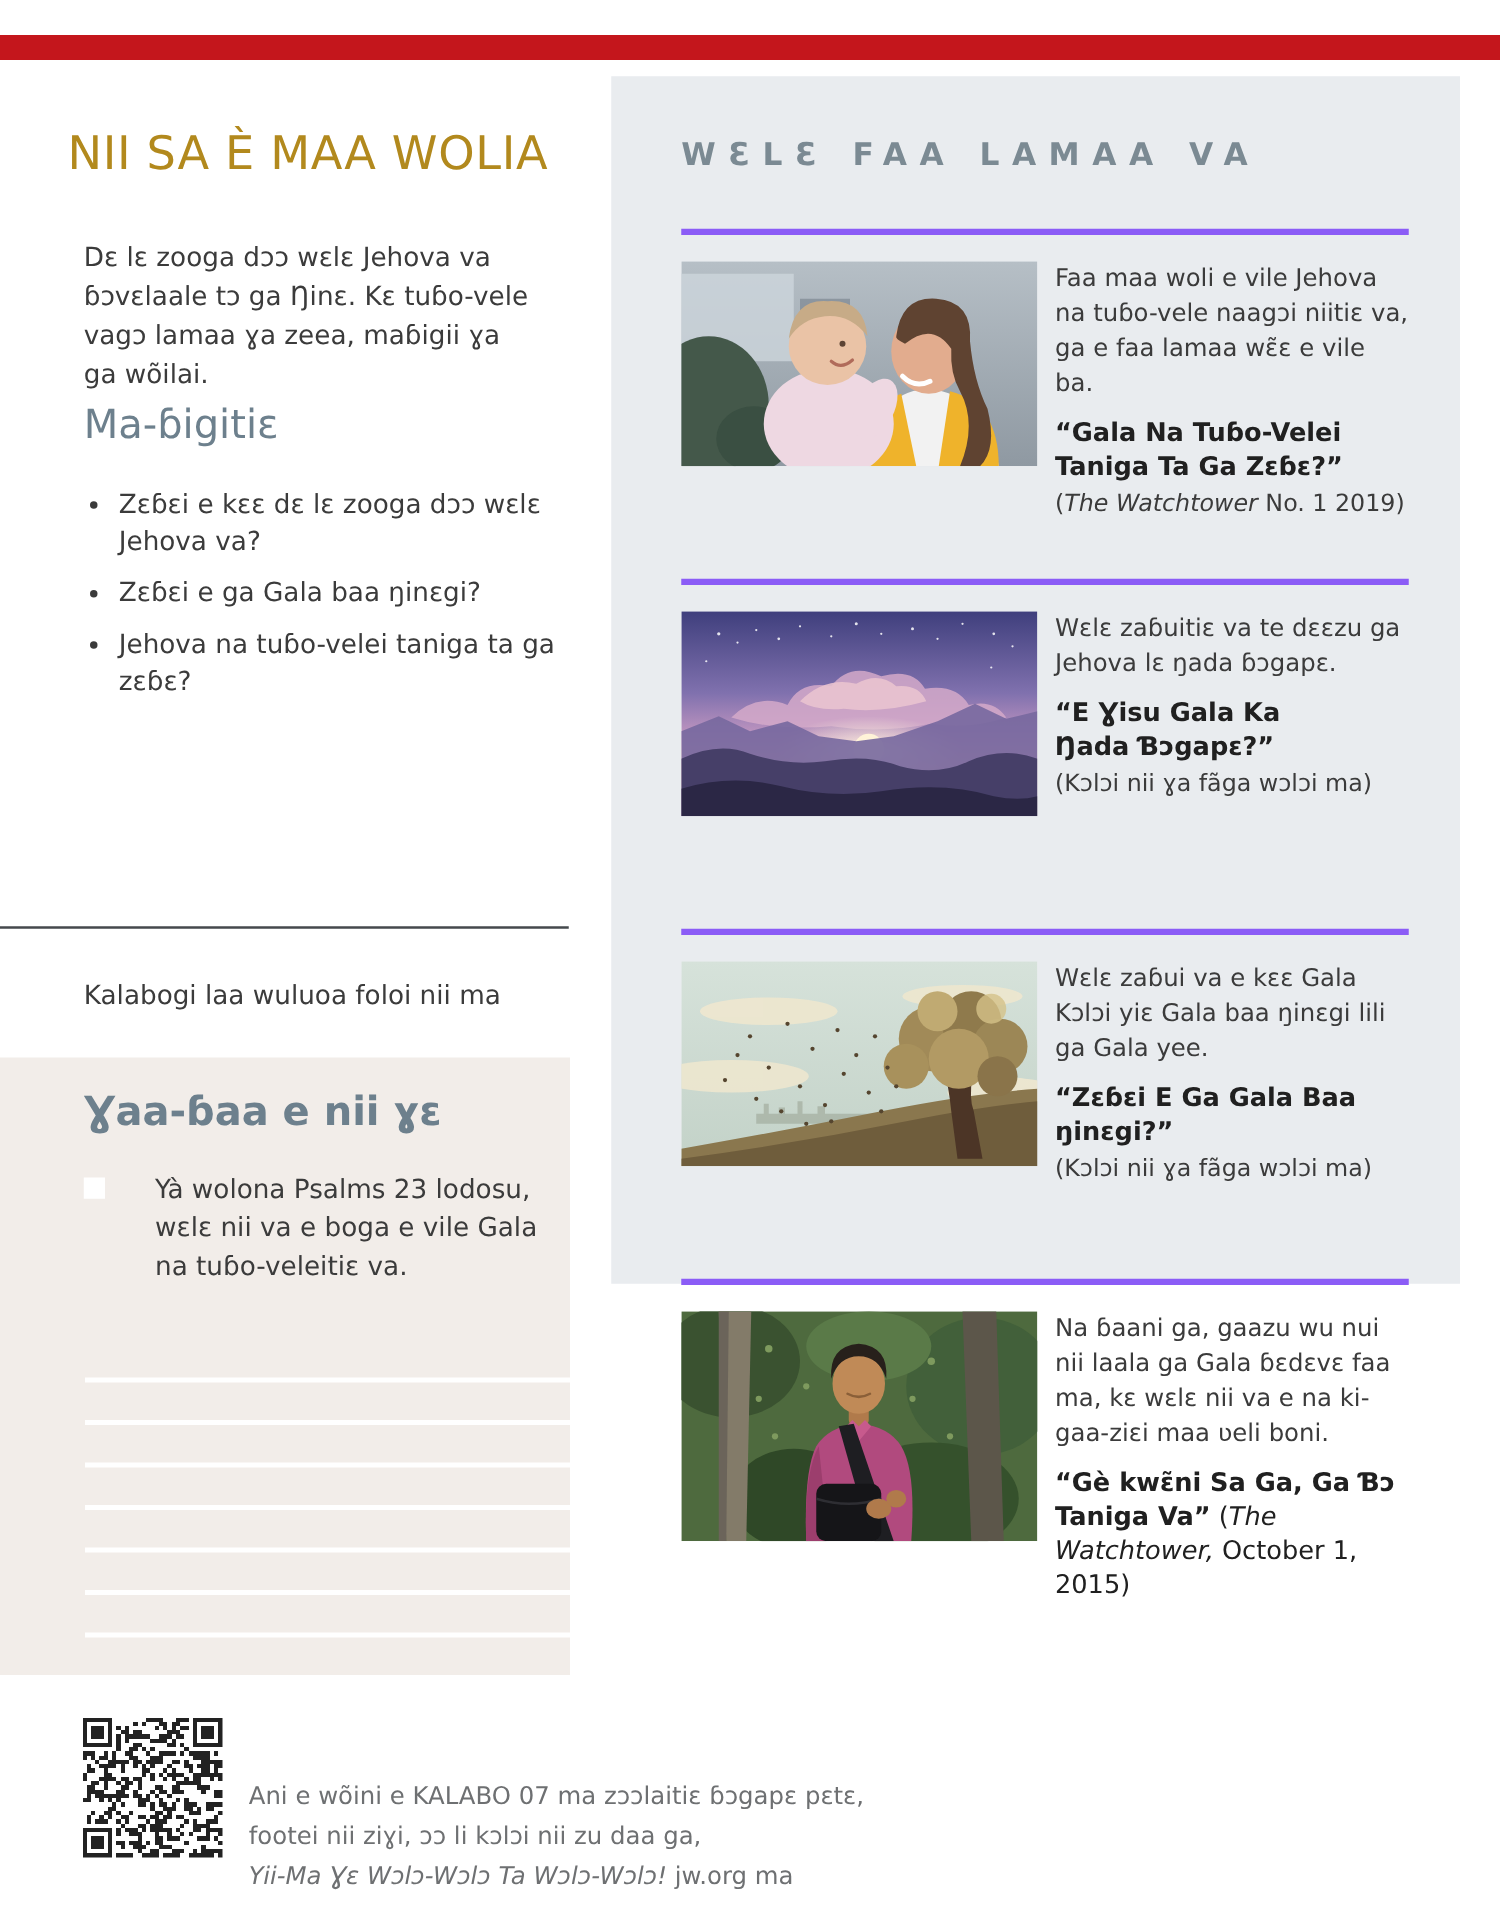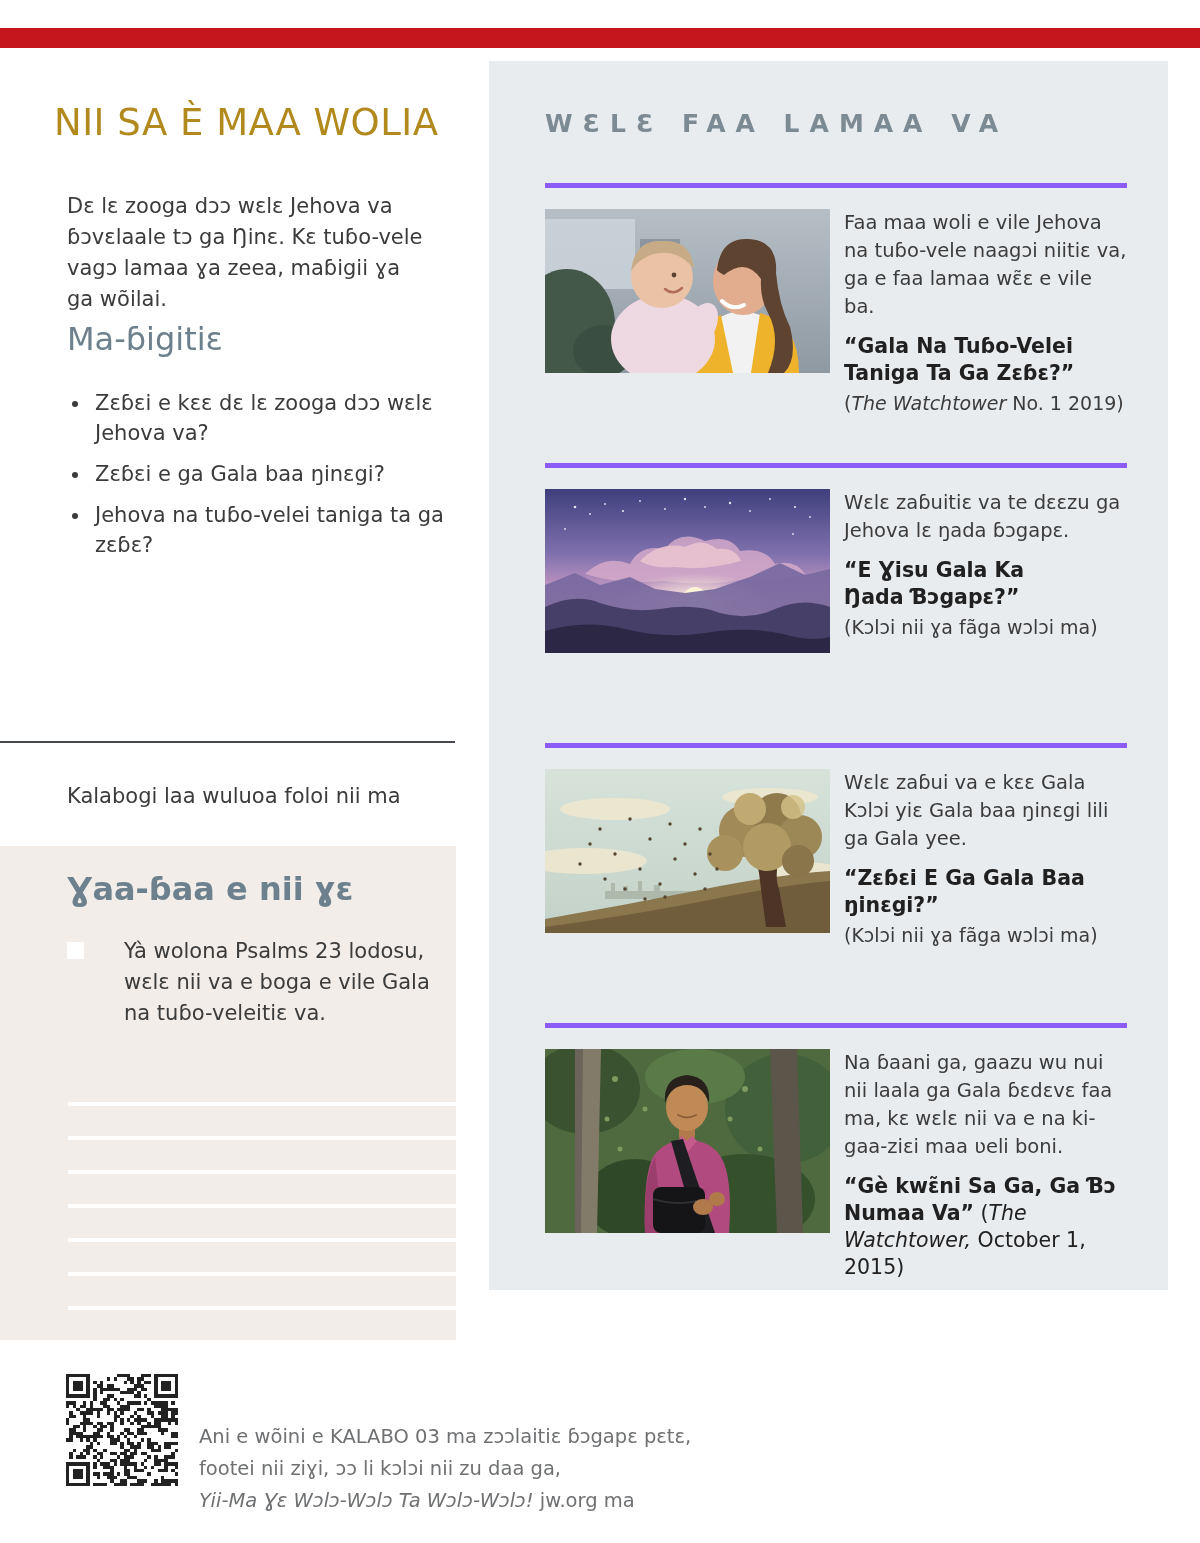--- a/index.html
+++ b/index.html
@@ -23,21 +23,21 @@
   .ws-head{position:absolute;left:67px;top:24px;margin:0;font-size:32px;font-weight:bold;
            color:var(--heading-slate,#6d808d);}
   .task{position:absolute;left:67px;display:flex;gap:18px;}
   .task .cb{width:17px;height:17px;background:#fff;flex:0 0 auto;margin-top:6px;}
   .task .txt{font-size:21px;line-height:31px;width:332px;}
   .task1{top:90px;gap:40px;}.task2{top:205px;}
   .wlines{position:absolute;left:68px;top:256px;right:0;}
   .wline{height:4px;background:#fff;margin-bottom:30px;}
 
   
-  .panel{position:absolute;left:489px;top:61px;width:679px;height:1229px;background:var(--panel-bg,#e9ecef);}
+  .panel{position:absolute;left:489px;top:61px;width:679px;height:966px;background:var(--panel-bg,#e9ecef);}
   .panel-header{position:absolute;left:56px;top:48px;margin:0;font-size:25px;font-weight:bold;
                 letter-spacing:10px;color:var(--panel-header,#7b8a93);white-space:nowrap;}
   .section{position:absolute;left:56px;width:582px;border-top:5px solid #8b5cf6;
            padding-top:21px;display:flex;gap:14px;}
   .sec1{top:122px;}.sec2{top:402px;}.sec3{top:682px;}.sec4{top:962px;}
   .photo{flex:0 0 285px;height:164px;overflow:hidden;}
   .sec4 .photo{height:184px;}
   .photo svg{display:block;width:100%;height:100%;}
   .sec-text{flex:1;min-width:0;}
   .sec-body{margin:0 0 12px;font-size:19.5px;line-height:28px;}
@@ -272,21 +272,21 @@
           <path d="M126 92 L138 90 L170 184 L152 184 Z" fill="#1e1e22"></path>
           <rect x="108" y="138" width="52" height="46" rx="8" fill="#151518"></rect>
           <path d="M108 150 Q134 158 160 150" stroke="#2e2e33" stroke-width="2" fill="none"></path>
           <ellipse cx="158" cy="158" rx="10" ry="8" fill="#b07a4b"></ellipse>
           <ellipse cx="172" cy="150" rx="8" ry="7" fill="#b07a4b"></ellipse>
         </svg>
       </div>
       <div class="sec-text">
         <p class="sec-body">Na ɓaani ga, gaazu wu nui nii laala ga Gala ɓɛdɛvɛ faa ma, kɛ wɛlɛ nii va e na ki-gaa-ziɛi maa ʋeli boni.</p>
         <div class="sec-title"><b>“Gè kwɛ̃ni Sa Ga, Ga Ɓɔ
-Numaa Va”</b><span> (</span><i>The Watchtower,</i><span> October 1, 2015)</span></div>
+Taniga Va”</b><span> (</span><i>The Watchtower,</i><span> October 1, 2015)</span></div>
       </div>
     </div>
   </div>
 
   <div class="qr">
     <svg viewBox="0 0 33 33">
       <rect width="33" height="33" fill="#ffffff"></rect>
       <g fill="#222222">
         <rect x="0" y="0" width="7" height="7"></rect>
           <rect x="26" y="0" width="7" height="7"></rect>
@@ -299,18 +299,18 @@
       </g>
       <g fill="#222222">
         <rect x="2" y="2" width="3" height="3"></rect>
           <rect x="28" y="2" width="3" height="3"></rect>
           <rect x="2" y="28" width="3" height="3"></rect>
       </g>
       <path class="qr-cells" fill="#222222" d="M15 0h1v1h-1zM16 0h1v1h-1zM17 0h1v1h-1zM18 0h1v1h-1zM22 0h1v1h-1zM23 0h1v1h-1zM24 0h1v1h-1zM12 1h1v1h-1zM14 1h1v1h-1zM18 1h1v1h-1zM19 1h1v1h-1zM21 1h1v1h-1zM22 1h1v1h-1zM8 2h1v1h-1zM10 2h1v1h-1zM17 2h1v1h-1zM19 2h1v1h-1zM21 2h1v1h-1zM23 2h1v1h-1zM24 2h1v1h-1zM9 3h1v1h-1zM10 3h1v1h-1zM12 3h1v1h-1zM13 3h1v1h-1zM20 3h1v1h-1zM21 3h1v1h-1zM22 3h1v1h-1zM8 4h1v1h-1zM10 4h1v1h-1zM11 4h1v1h-1zM12 4h1v1h-1zM13 4h1v1h-1zM14 4h1v1h-1zM15 4h1v1h-1zM18 4h1v1h-1zM19 4h1v1h-1zM20 4h1v1h-1zM22 4h1v1h-1zM23 4h1v1h-1zM8 5h1v1h-1zM10 5h1v1h-1zM16 5h1v1h-1zM17 5h1v1h-1zM18 5h1v1h-1zM19 5h1v1h-1zM21 5h1v1h-1zM8 6h1v1h-1zM12 6h1v1h-1zM13 6h1v1h-1zM20 6h1v1h-1zM21 6h1v1h-1zM23 6h1v1h-1zM8 7h1v1h-1zM11 7h1v1h-1zM12 7h1v1h-1zM14 7h1v1h-1zM16 7h1v1h-1zM24 7h1v1h-1zM0 8h1v1h-1zM1 8h1v1h-1zM2 8h1v1h-1zM5 8h1v1h-1zM7 8h1v1h-1zM10 8h1v1h-1zM11 8h1v1h-1zM15 8h1v1h-1zM18 8h1v1h-1zM19 8h1v1h-1zM20 8h1v1h-1zM21 8h1v1h-1zM23 8h1v1h-1zM25 8h1v1h-1zM26 8h1v1h-1zM27 8h1v1h-1zM28 8h1v1h-1zM29 8h1v1h-1zM31 8h1v1h-1zM0 9h1v1h-1zM2 9h1v1h-1zM4 9h1v1h-1zM5 9h1v1h-1zM7 9h1v1h-1zM11 9h1v1h-1zM12 9h1v1h-1zM16 9h1v1h-1zM17 9h1v1h-1zM18 9h1v1h-1zM26 9h1v1h-1zM27 9h1v1h-1zM28 9h1v1h-1zM29 9h1v1h-1zM3 10h1v1h-1zM6 10h1v1h-1zM7 10h1v1h-1zM8 10h1v1h-1zM9 10h1v1h-1zM10 10h1v1h-1zM12 10h1v1h-1zM13 10h1v1h-1zM15 10h1v1h-1zM16 10h1v1h-1zM17 10h1v1h-1zM18 10h1v1h-1zM21 10h1v1h-1zM22 10h1v1h-1zM24 10h1v1h-1zM28 10h1v1h-1zM29 10h1v1h-1zM30 10h1v1h-1zM31 10h1v1h-1zM32 10h1v1h-1zM1 11h1v1h-1zM4 11h1v1h-1zM5 11h1v1h-1zM6 11h1v1h-1zM7 11h1v1h-1zM9 11h1v1h-1zM12 11h1v1h-1zM14 11h1v1h-1zM16 11h1v1h-1zM20 11h1v1h-1zM24 11h1v1h-1zM25 11h1v1h-1zM27 11h1v1h-1zM28 11h1v1h-1zM29 11h1v1h-1zM31 11h1v1h-1zM32 11h1v1h-1zM1 12h1v1h-1zM2 12h1v1h-1zM5 12h1v1h-1zM9 12h1v1h-1zM14 12h1v1h-1zM15 12h1v1h-1zM19 12h1v1h-1zM21 12h1v1h-1zM25 12h1v1h-1zM28 12h1v1h-1zM29 12h1v1h-1zM31 12h1v1h-1zM0 13h1v1h-1zM5 13h1v1h-1zM6 13h1v1h-1zM14 13h1v1h-1zM16 13h1v1h-1zM18 13h1v1h-1zM20 13h1v1h-1zM21 13h1v1h-1zM22 13h1v1h-1zM23 13h1v1h-1zM26 13h1v1h-1zM27 13h1v1h-1zM28 13h1v1h-1zM29 13h1v1h-1zM30 13h1v1h-1zM31 13h1v1h-1zM32 13h1v1h-1zM0 14h1v1h-1zM4 14h1v1h-1zM5 14h1v1h-1zM6 14h1v1h-1zM7 14h1v1h-1zM9 14h1v1h-1zM10 14h1v1h-1zM12 14h1v1h-1zM13 14h1v1h-1zM16 14h1v1h-1zM19 14h1v1h-1zM21 14h1v1h-1zM24 14h1v1h-1zM26 14h1v1h-1zM27 14h1v1h-1zM30 14h1v1h-1zM32 14h1v1h-1zM2 15h1v1h-1zM3 15h1v1h-1zM5 15h1v1h-1zM8 15h1v1h-1zM10 15h1v1h-1zM11 15h1v1h-1zM13 15h1v1h-1zM22 15h1v1h-1zM23 15h1v1h-1zM24 15h1v1h-1zM25 15h1v1h-1zM26 15h1v1h-1zM27 15h1v1h-1zM1 16h1v1h-1zM2 16h1v1h-1zM5 16h1v1h-1zM9 16h1v1h-1zM10 16h1v1h-1zM13 16h1v1h-1zM17 16h1v1h-1zM18 16h1v1h-1zM21 16h1v1h-1zM22 16h1v1h-1zM27 16h1v1h-1zM28 16h1v1h-1zM29 16h1v1h-1zM1 17h1v1h-1zM2 17h1v1h-1zM3 17h1v1h-1zM4 17h1v1h-1zM8 17h1v1h-1zM9 17h1v1h-1zM12 17h1v1h-1zM16 17h1v1h-1zM18 17h1v1h-1zM19 17h1v1h-1zM21 17h1v1h-1zM22 17h1v1h-1zM23 17h1v1h-1zM28 17h1v1h-1zM31 17h1v1h-1zM32 17h1v1h-1zM1 18h1v1h-1zM3 18h1v1h-1zM4 18h1v1h-1zM5 18h1v1h-1zM6 18h1v1h-1zM7 18h1v1h-1zM8 18h1v1h-1zM9 18h1v1h-1zM10 18h1v1h-1zM12 18h1v1h-1zM13 18h1v1h-1zM15 18h1v1h-1zM17 18h1v1h-1zM20 18h1v1h-1zM31 18h1v1h-1zM32 18h1v1h-1zM0 19h1v1h-1zM1 19h1v1h-1zM4 19h1v1h-1zM6 19h1v1h-1zM8 19h1v1h-1zM13 19h1v1h-1zM14 19h1v1h-1zM15 19h1v1h-1zM18 19h1v1h-1zM22 19h1v1h-1zM24 19h1v1h-1zM7 20h1v1h-1zM9 20h1v1h-1zM13 20h1v1h-1zM14 20h1v1h-1zM16 20h1v1h-1zM18 20h1v1h-1zM19 20h1v1h-1zM21 20h1v1h-1zM24 20h1v1h-1zM25 20h1v1h-1zM26 20h1v1h-1zM29 20h1v1h-1zM30 20h1v1h-1zM31 20h1v1h-1zM32 20h1v1h-1zM6 21h1v1h-1zM7 21h1v1h-1zM16 21h1v1h-1zM19 21h1v1h-1zM20 21h1v1h-1zM21 21h1v1h-1zM24 21h1v1h-1zM25 21h1v1h-1zM27 21h1v1h-1zM29 21h1v1h-1zM30 21h1v1h-1zM2 22h1v1h-1zM5 22h1v1h-1zM6 22h1v1h-1zM8 22h1v1h-1zM11 22h1v1h-1zM17 22h1v1h-1zM18 22h1v1h-1zM20 22h1v1h-1zM25 22h1v1h-1zM26 22h1v1h-1zM27 22h1v1h-1zM32 22h1v1h-1zM1 23h1v1h-1zM4 23h1v1h-1zM6 23h1v1h-1zM9 23h1v1h-1zM10 23h1v1h-1zM13 23h1v1h-1zM14 23h1v1h-1zM16 23h1v1h-1zM17 23h1v1h-1zM19 23h1v1h-1zM20 23h1v1h-1zM22 23h1v1h-1zM23 23h1v1h-1zM31 23h1v1h-1zM1 24h1v1h-1zM3 24h1v1h-1zM4 24h1v1h-1zM5 24h1v1h-1zM8 24h1v1h-1zM10 24h1v1h-1zM15 24h1v1h-1zM17 24h1v1h-1zM18 24h1v1h-1zM19 24h1v1h-1zM24 24h1v1h-1zM26 24h1v1h-1zM29 24h1v1h-1zM30 24h1v1h-1zM31 24h1v1h-1zM9 25h1v1h-1zM13 25h1v1h-1zM14 25h1v1h-1zM16 25h1v1h-1zM17 25h1v1h-1zM18 25h1v1h-1zM23 25h1v1h-1zM26 25h1v1h-1zM27 25h1v1h-1zM28 25h1v1h-1zM29 25h1v1h-1zM8 26h1v1h-1zM10 26h1v1h-1zM11 26h1v1h-1zM12 26h1v1h-1zM14 26h1v1h-1zM16 26h1v1h-1zM17 26h1v1h-1zM18 26h1v1h-1zM19 26h1v1h-1zM20 26h1v1h-1zM22 26h1v1h-1zM26 26h1v1h-1zM27 26h1v1h-1zM29 26h1v1h-1zM30 26h1v1h-1zM31 26h1v1h-1zM32 26h1v1h-1zM8 27h1v1h-1zM11 27h1v1h-1zM12 27h1v1h-1zM13 27h1v1h-1zM17 27h1v1h-1zM20 27h1v1h-1zM23 27h1v1h-1zM25 27h1v1h-1zM29 27h1v1h-1zM32 27h1v1h-1zM13 28h1v1h-1zM17 28h1v1h-1zM18 28h1v1h-1zM20 28h1v1h-1zM21 28h1v1h-1zM22 28h1v1h-1zM27 28h1v1h-1zM28 28h1v1h-1zM29 28h1v1h-1zM31 28h1v1h-1zM8 29h1v1h-1zM9 29h1v1h-1zM11 29h1v1h-1zM12 29h1v1h-1zM13 29h1v1h-1zM15 29h1v1h-1zM17 29h1v1h-1zM18 29h1v1h-1zM24 29h1v1h-1zM32 29h1v1h-1zM9 30h1v1h-1zM12 30h1v1h-1zM13 30h1v1h-1zM14 30h1v1h-1zM18 30h1v1h-1zM19 30h1v1h-1zM20 30h1v1h-1zM28 30h1v1h-1zM13 31h1v1h-1zM16 31h1v1h-1zM17 31h1v1h-1zM21 31h1v1h-1zM22 31h1v1h-1zM23 31h1v1h-1zM26 31h1v1h-1zM28 31h1v1h-1zM29 31h1v1h-1zM30 31h1v1h-1zM31 31h1v1h-1zM32 31h1v1h-1zM8 32h1v1h-1zM9 32h1v1h-1zM10 32h1v1h-1zM11 32h1v1h-1zM14 32h1v1h-1zM15 32h1v1h-1zM16 32h1v1h-1zM17 32h1v1h-1zM19 32h1v1h-1zM20 32h1v1h-1zM21 32h1v1h-1zM22 32h1v1h-1zM25 32h1v1h-1zM26 32h1v1h-1zM27 32h1v1h-1zM28 32h1v1h-1zM29 32h1v1h-1zM30 32h1v1h-1zM32 32h1v1h-1z"></path>
     </svg>
   </div>
   <div class="footer-text">
-    <div>Ani e wõini e KALABO 03 ma zɔɔlaitiɛ ɓɔgapɛ pɛtɛ,</div>
+    <div>Ani e wõini e KALABO 07 ma zɔɔlaitiɛ ɓɔgapɛ pɛtɛ,</div>
     <div>footei nii ziɣi, ɔɔ li kɔlɔi nii zu daa ga,</div>
     <div><i>Yii-Ma Ɣɛ Wɔlɔ-Wɔlɔ Ta Wɔlɔ-Wɔlɔ!</i><span> jw.org ma</span></div>
   </div>
 
 </div>
 
 </body></html>

